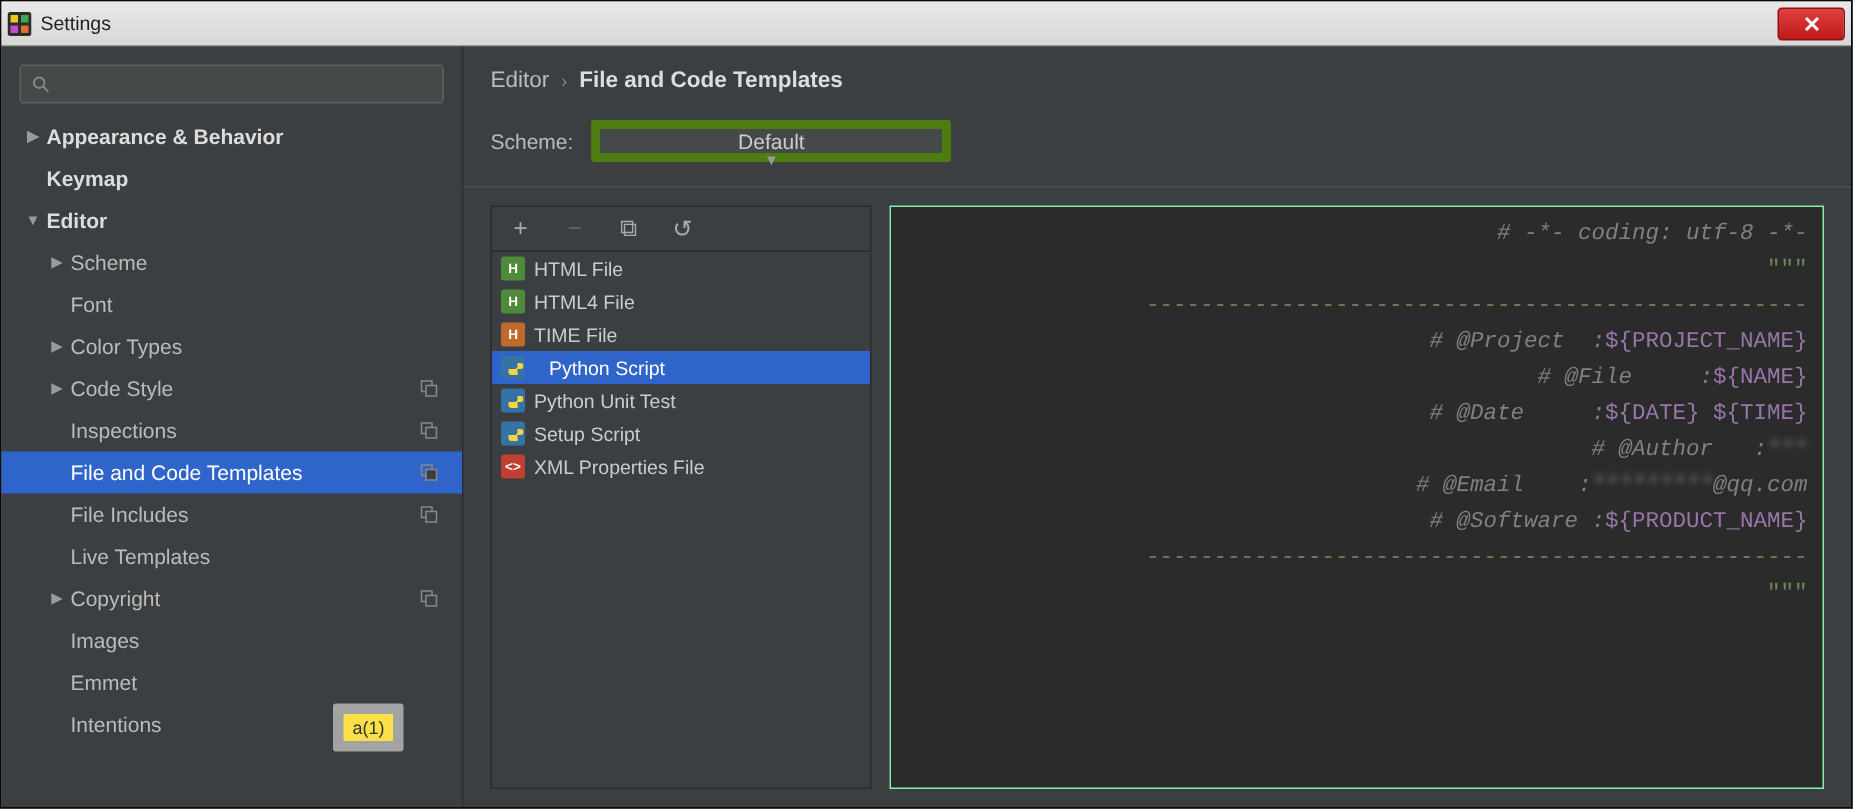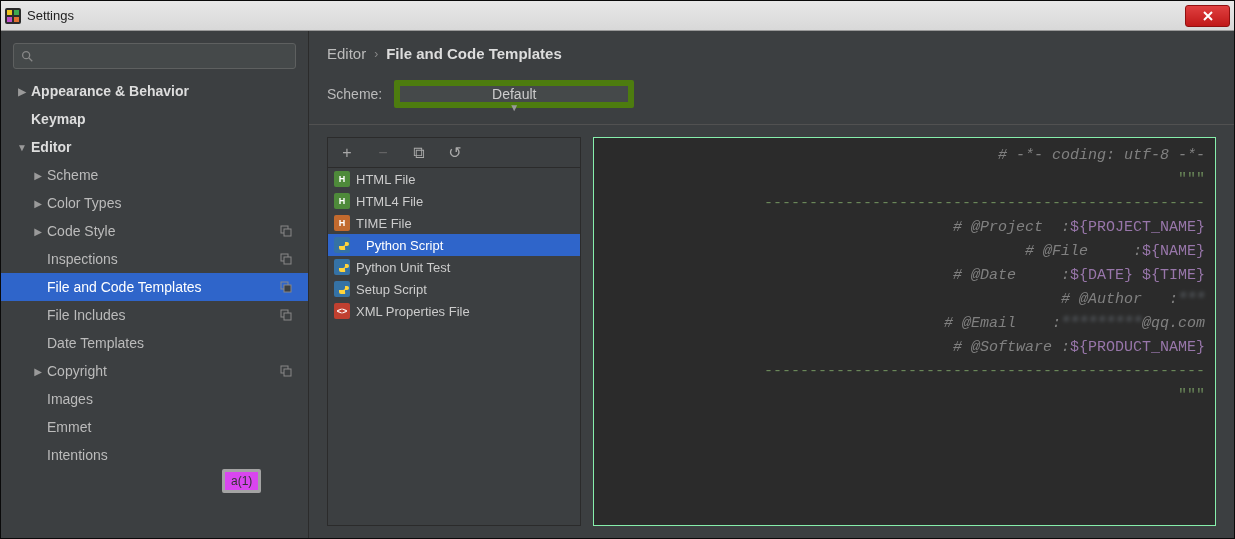--- a/index.html
+++ b/index.html
@@ -239,25 +239,25 @@
   text-align: right;
 }
 .c-comment { color: #808080; font-style: italic; }
 .c-str { color: #6a8759; }
 .c-var { color: #9876aa; }
 .c-dash { color: #6a8759; }
 .floating-hint {
   position: absolute;
   left: 222px;
   top: 469px;
-  background: #d946ef;
+  background: #fde047;
   color: #333;
   font-size: 12px;
   padding: 2px 6px;
-  border: 3px solid #a3a3a3;
+  border: 7px solid #a3a3a3;
   border-radius: 2px;
 }
 .blur { filter: blur(2px); opacity: .6; color: #a9b7c6; }
 </style>
 </head>
 <body>
 
 <div class="window">
 
   <div class="titlebar">
@@ -298,20 +298,24 @@
           </li>
           <li class="bold">
             <span class="arrow">▼</span>
             <span>Editor</span>
           </li>
           <li class="l1">
             <span class="arrow">▶</span>
             <span>Scheme</span>
           </li>
           <li class="l1">
+            <span class="spacer"></span>
+            <span>Font</span>
+          </li>
+          <li class="l1">
             <span class="arrow">▶</span>
             <span>Color Types</span>
           </li>
           <li class="l1">
             <span class="arrow">▶</span>
             <span>Code Style</span>
             <span class="tag">
               <svg width="14" height="14" viewBox="0 0 14 14">
                 <rect x="2" y="2" width="7" height="7" fill="none" stroke="#888"></rect>
                 <rect x="5" y="5" width="7" height="7" fill="#3c3f41" stroke="#888"></rect>
@@ -343,21 +347,21 @@
             <span>File Includes</span>
             <span class="tag">
               <svg width="14" height="14" viewBox="0 0 14 14">
                 <rect x="2" y="2" width="7" height="7" fill="none" stroke="#888"></rect>
                 <rect x="5" y="5" width="7" height="7" fill="#3c3f41" stroke="#888"></rect>
               </svg>
             </span>
           </li>
           <li class="l1">
             <span class="spacer"></span>
-            <span>Date Templates</span>
+            <span>Live Templates</span>
           </li>
           <li class="l1">
             <span class="arrow">▶</span>
             <span>Copyright</span>
             <span class="tag">
               <svg width="14" height="14" viewBox="0 0 14 14">
                 <rect x="2" y="2" width="7" height="7" fill="none" stroke="#888"></rect>
                 <rect x="5" y="5" width="7" height="7" fill="#3c3f41" stroke="#888"></rect>
               </svg>
             </span>

